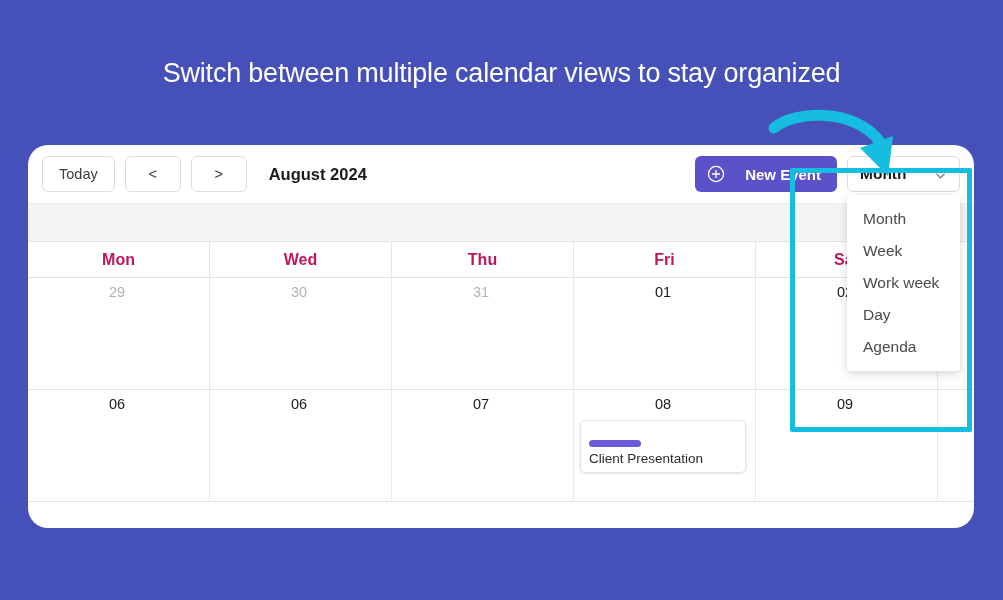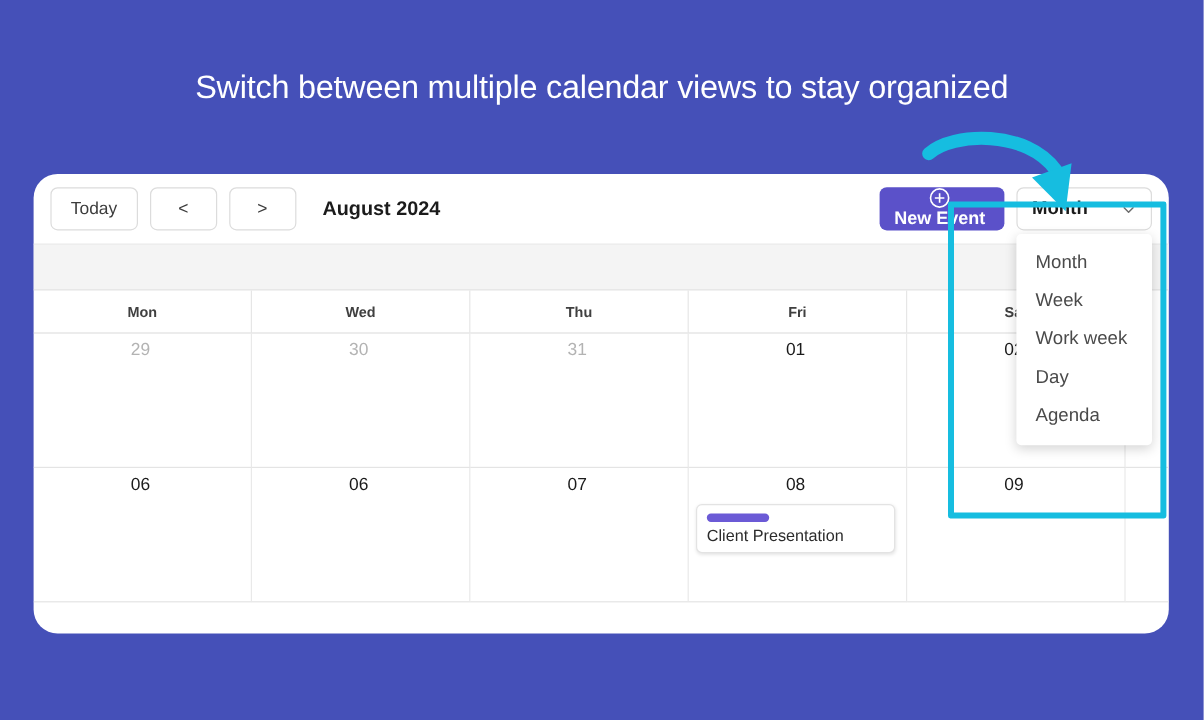--- a/index.html
+++ b/index.html
@@ -86,22 +86,21 @@
     background: #5b51c9;
     border: none;
     border-radius: 6px;
     color: #ffffff;
     font-family: "Liberation Sans", sans-serif;
     font-size: 15px;
     font-weight: bold;
     cursor: pointer;
     display: flex;
     align-items: center;
-    gap: 0;
-    flex-direction: column;
+    gap: 20px;
   }
   .plus-icon { display: block; width: 18px; height: 18px; }
 
   .view-select-wrap { position: relative; margin-left: 10px; }
 
   .view-select {
     height: 36px;
     width: 113px;
     padding: 0 12px;
     background: #ffffff;
@@ -154,23 +153,23 @@
   .cal-head { height: 36px; }
 
   .hcell {
     width: 182px;
     flex: 0 0 182px;
     border-right: 1px solid #e6e6e6;
     border-bottom: 1px solid #e0e0e0;
     display: flex;
     align-items: center;
     justify-content: center;
-    font-size: 12px;
+    font-size: 16px;
     font-weight: bold;
-    color: #404040;
+    color: #be185d;
   }
 
   .cal-row { height: 112px; }
 
   .dcell {
     width: 182px;
     flex: 0 0 182px;
     border-right: 1px solid #e9e9e9;
     border-bottom: 1px solid #e4e4e4;
     padding: 6px 9px 0 6px;
@@ -183,21 +182,21 @@
   }
   .dnum.muted { color: #b3b3b3; }
 
   
   .event-card {
     margin-top: 8px;
     background: #ffffff;
     border: 1px solid #e3e3e3;
     border-radius: 5px;
     box-shadow: 0 1px 3px rgba(0,0,0,.10);
-    padding: 7px 8px 6px 8px;
+    padding: 19px 8px 6px 8px;
   }
   .event-bar {
     width: 52px;
     height: 7px;
     border-radius: 4px;
     background: #6b5ad6;
     margin-bottom: 4px;
   }
   .event-title {
     font-size: 13.5px;

